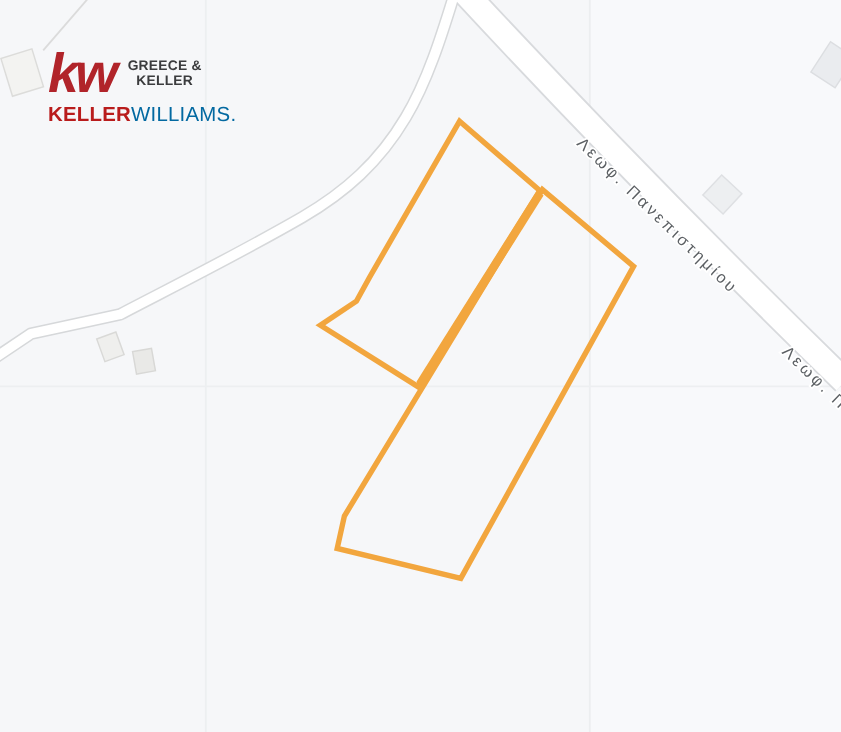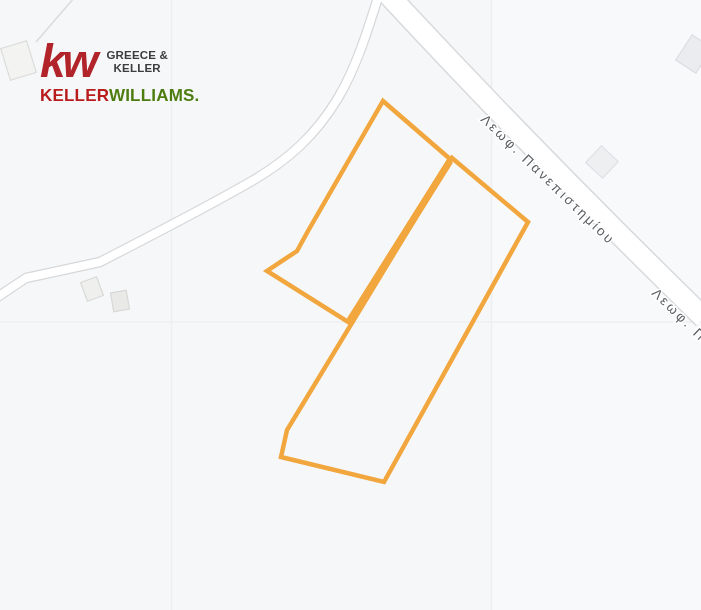--- a/index.html
+++ b/index.html
@@ -47,21 +47,21 @@
     letter-spacing: 0.2px;
   }
   .brand {
     margin-top: 7px;
     font-size: 17px;
     letter-spacing: 0.2px;
     white-space: nowrap;
     line-height: 1;
   }
   .brand .keller   { font-weight: 700; color: #b91c1c; }
-  .brand .williams { font-weight: 700; color: #4d7c0f; }
+  .brand .williams { font-weight: 400; color: #0369a1; }
 
   .road-label {
     font-size: 13.5px;
     letter-spacing: 2.6px;
     font-weight: 400;
   }
 </style>
 </head>
 <body>
 

